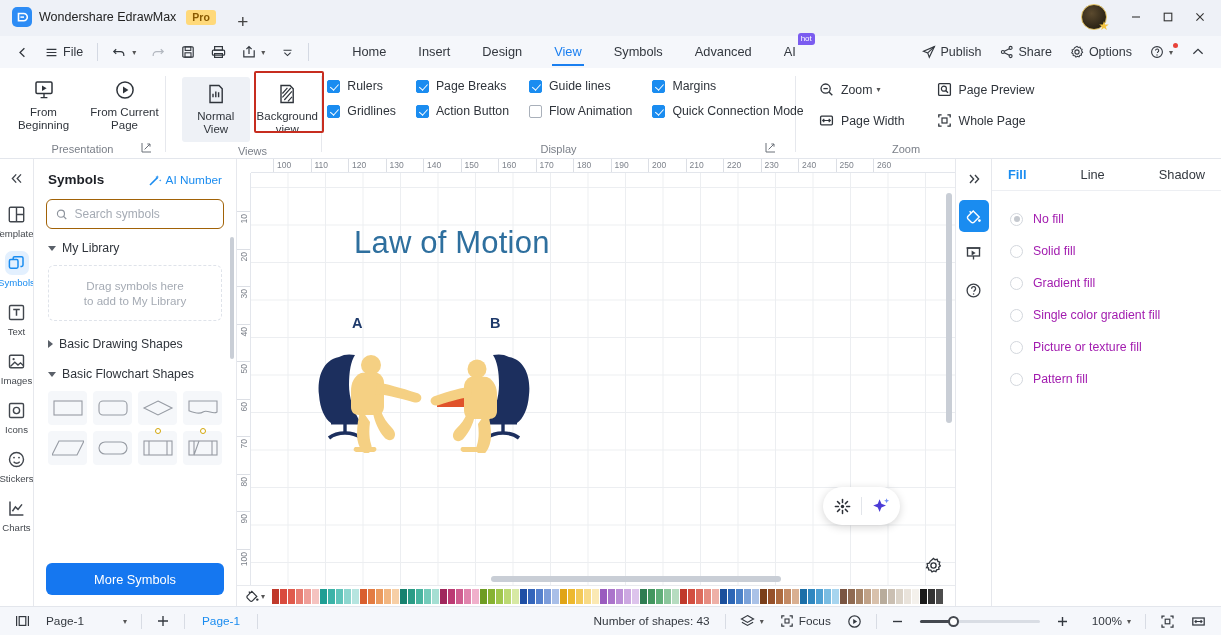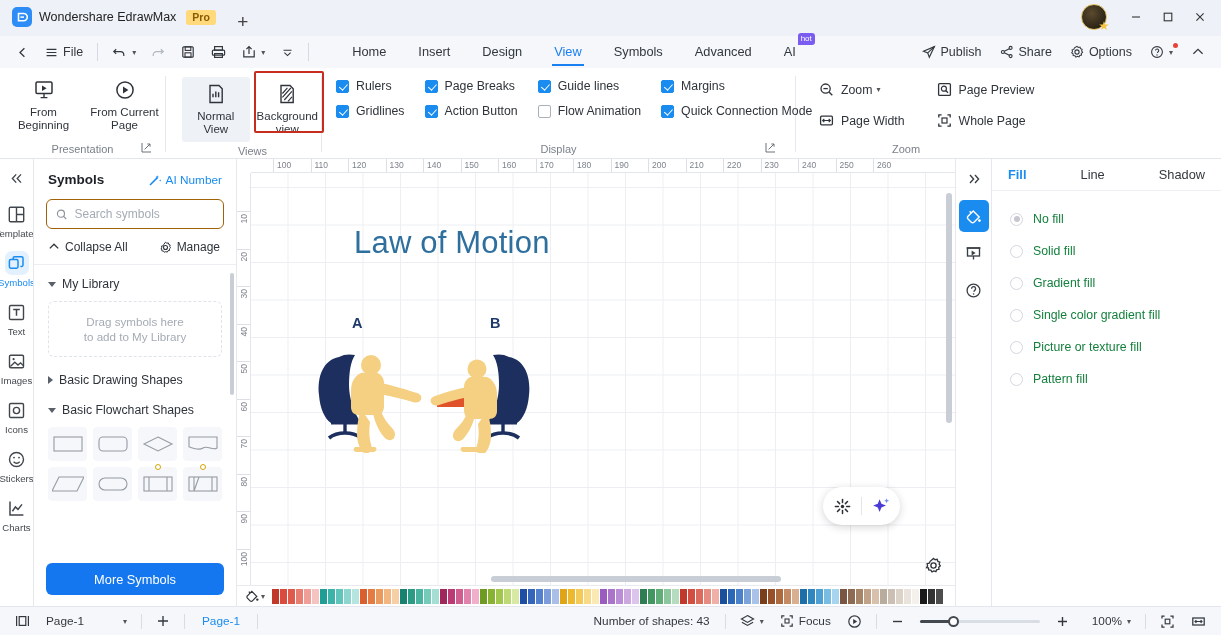--- a/index.html
+++ b/index.html
@@ -141,21 +141,21 @@
   
   .rightwrap { width:266px; display:flex; border-left:1px solid #e6e8ed; background:#fff;}
   .rpanel { flex:1; display:flex; flex-direction:column; }
   .rp-tabs { display:flex; align-items:center; height:32px; padding:6px 12px 0; justify-content:space-between; border-bottom:1px solid #edeff3;}
   .rp-tab { font-size:12.8px; color:#33383f; cursor:pointer; padding:0 4px 6px; }
   .rp-tab.active { color:#1a8cf0; font-weight:bold;}
   .rp-body { padding:12px 0 0 18px; }
   .radio-row { display:flex; align-items:center; gap:10px; height:32px; cursor:pointer;}
   .radio { width:13px; height:13px; border-radius:50%; border:1.5px solid #d3d7dd; background:#fff; position:relative; flex:0 0 13px;}
   .radio.sel:after{ content:""; position:absolute; inset:2.5px; border-radius:50%; background:#c5c9cf;}
-  .radio-row .rt { font-size:12.3px; color:#15803d; }
+  .radio-row .rt { font-size:12.3px; color:#a21caf; }
   .rrail { width:36px; border-left:1px solid #e6e8ed; display:flex; flex-direction:column; align-items:center; padding-top:4px; order:-1; border-left:none; border-right:1px solid #e6e8ed;}
   .rr-item { width:30px; height:32px; display:flex; align-items:center; justify-content:center; border-radius:5px; cursor:pointer; margin-bottom:5px; color:#3a3f46;}
   .rr-item.active { background:#1a8cf0; color:#fff; }
 
   
   .statusbar { height:29px; background:#f5f7fb; border-top:1px solid #e3e6ec; display:flex; align-items:center; padding:0 8px; flex:0 0 29px; gap:2px;}
   .sb-item { display:flex; align-items:center; gap:5px; padding:3px 7px; border-radius:4px; cursor:pointer; font-size:11.8px; color:#33383f; white-space:nowrap;}
   .sb-static { font-size:11.8px; color:#33383f; padding:0 8px; white-space:nowrap;}
   .sb-sep { width:1px; height:15px; background:#d8dce4; margin:0 5px;}
   .pagename { font-size:11.8px; color:#1a8cf0; padding:0 10px;}
@@ -357,21 +357,21 @@
             <path d="M6.4 10.5l5-5.6M6.4 14.4l8.4-9.4M8.3 17l7.6-8.6M12 18.4l4-4.5" stroke="#2f343b" stroke-width="1.15"></path>
           </svg>
           <span class="lbl"><span>Background</span><br><span>view</span></span>
         </div>
       </div>
       <div class="hl-box" style="left:88px;top:3px;width:70px;height:62px;"></div>
       <div class="grp-label" style="padding-left:18px;">Views</div>
     </div>
     <div class="grp-sep"></div>
 
-    <div class="grp" style="width:473px;position:relative;">
+    <div class="grp" style="width:473px;position:relative;align-items:center;">
       <div class="grp-body" style="padding-top:3px;">
         <div class="chk-grid">
           <div class="chk">
               <span class="box on"></span>
               <span class="t">Rulers</span>
             </div>
           <div class="chk">
               <span class="box on"></span>
               <span class="t">Page Breaks</span>
             </div>
@@ -548,35 +548,20 @@
       </div>
 
       <div class="search">
         <svg width="13" height="13" viewBox="0 0 13 13">
             <circle cx="5.6" cy="5.6" r="4" fill="none" stroke="#8d939c" stroke-width="1.3"></circle>
             <path d="M8.6 8.6l3 3" stroke="#8d939c" stroke-width="1.3"></path>
           </svg>
         <input type="text" placeholder="Search symbols" style="">
       </div>
 
-      <div class="sp-tools">
-        <span class="sp-tool">
-          <svg width="12" height="12" viewBox="0 0 12 12">
-              <path d="M1.8 7.4L6 3.2l4.2 4.2" fill="none" stroke="#2f343b" stroke-width="1.3"></path>
-            </svg>
-          <span>Collapse All</span>
-        </span>
-        <span class="sp-tool">
-          <svg width="13" height="13" viewBox="0 0 13 13">
-              <circle cx="6.5" cy="6.5" r="2" fill="none" stroke="#2f343b" stroke-width="1.1"></circle>
-              <path d="M6.5 1.2l1.2 1 1.6-.3.4 1.5 1.5.6-.5 1.5.9 1.3-1.2 1 .2 1.6-1.6.3-.7 1.4-1.5-.5-1.4.7-.9-1.3-1.6-.1-.1-1.6L2 8.1l.7-1.4-.3-1.5L3.9 5l.8-1.4z" fill="none" stroke="#2f343b" stroke-width="1"></path>
-            </svg>
-          <span>Manage</span>
-        </span>
-      </div>
 
       <div class="sp-scroll">
         <div class="lib-sec">
           <div class="lib-head">
             <span class="caret"></span>
             <span>My Library</span>
           </div>
           <div class="dropzone">
             <span>Drag symbols here</span>
             <span>to add to My Library</span>

